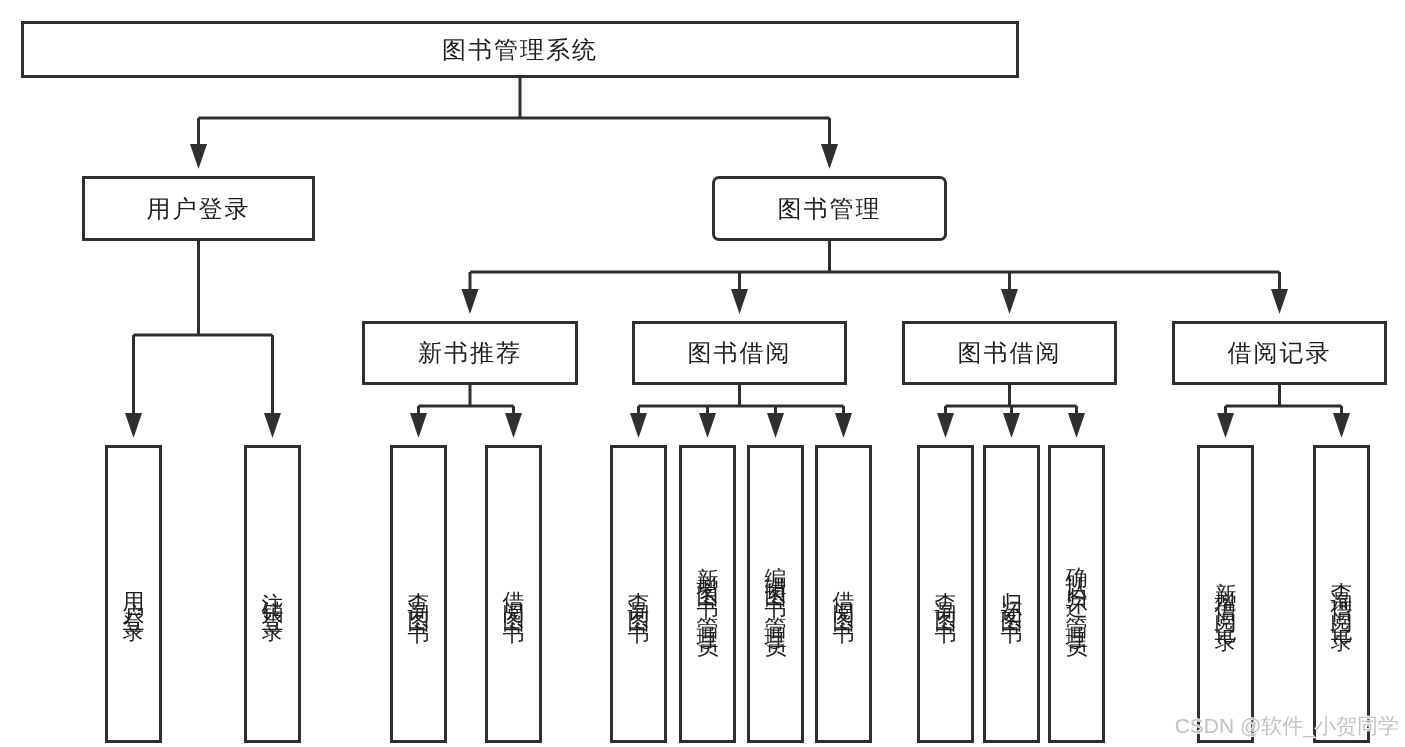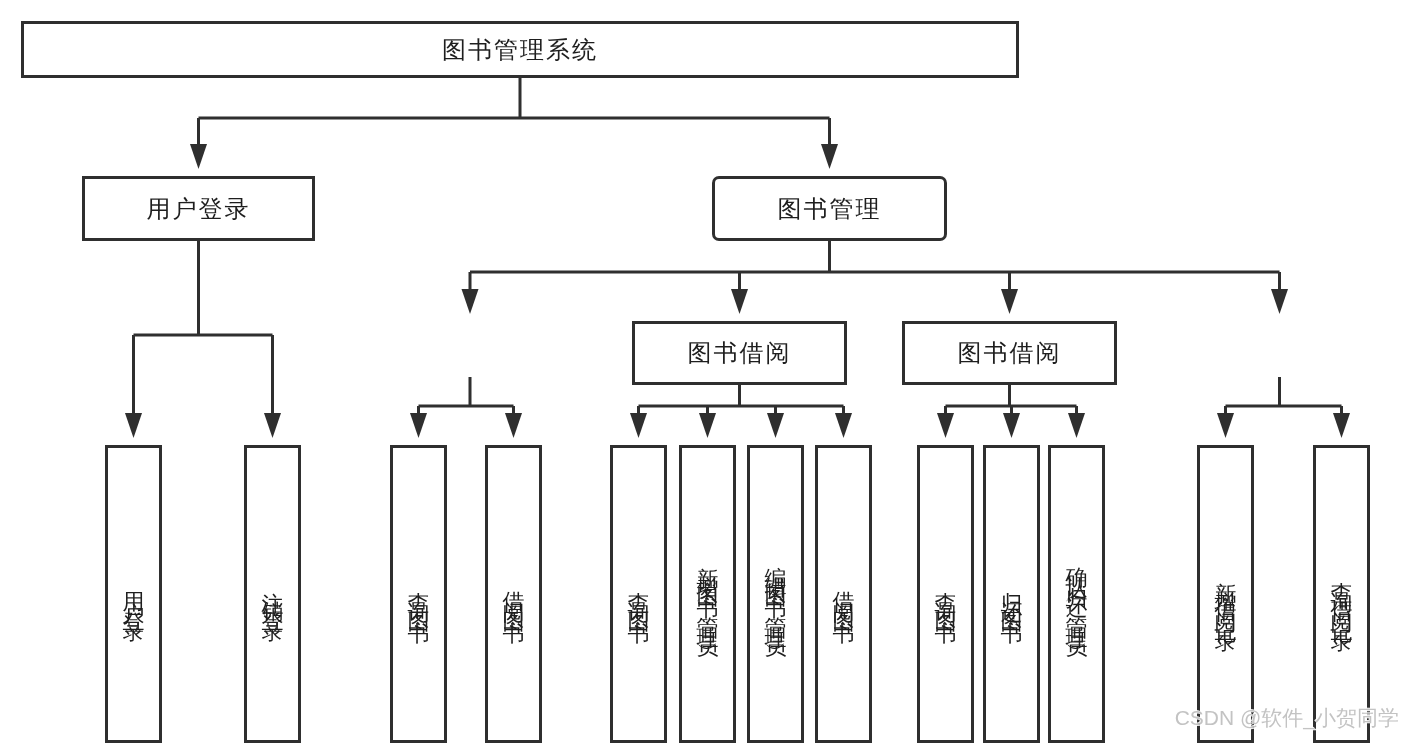--- a/index.html
+++ b/index.html
@@ -30,21 +30,21 @@
   }
   .node.v .label {
     writing-mode: vertical-rl;
     font-size: 22px;
     letter-spacing: 10px;
     line-height: 1;
   }
   .watermark {
     position: absolute;
     right: 6px;
-    bottom: 15px;
+    bottom: 7px;
     font-size: 21px;
     color: #c3c3c3;
     text-shadow: -1px -1px 0 rgba(255,255,255,0.9), 1px 1px 0 rgba(255,255,255,0.9);
     white-space: nowrap;
   }
 </style>
 </head>
 <body>
 
 <div class="canvas">
@@ -73,25 +73,31 @@
   <div id="nodes">
       <div class="node h" style="left: 21px; top: 13px; width: 998px; height: 57px; border-color: rgb(47, 47, 47); background: rgb(255, 255, 255); color: rgb(30, 30, 30);">
         <span class="label">图书管理系统</span>
       </div>
       <div class="node h" style="left: 82px; top: 168px; width: 233px; height: 65px; border-color: rgb(47, 47, 47); background: rgb(255, 255, 255); color: rgb(30, 30, 30);">
         <span class="label">用户登录</span>
       </div>
       <div class="node h" style="left: 712px; top: 168px; width: 235px; height: 65px; border-color: rgb(47, 47, 47); background: rgb(255, 255, 255); color: rgb(30, 30, 30); border-radius: 7px;">
         <span class="label">图书管理</span>
       </div>
+      <div class="node h" style="left: 362px; top: 313px; width: 216px; height: 64px; border-color: rgb(47, 47, 47); background: rgb(255, 255, 255); color: rgb(30, 30, 30);">
+        <span class="label">新书推荐</span>
+      </div>
       <div class="node h" style="left: 632px; top: 313px; width: 215px; height: 64px; border-color: rgb(47, 47, 47); background: rgb(255, 255, 255); color: rgb(30, 30, 30);">
         <span class="label">图书借阅</span>
       </div>
       <div class="node h" style="left: 902px; top: 313px; width: 215px; height: 64px; border-color: rgb(47, 47, 47); background: rgb(255, 255, 255); color: rgb(30, 30, 30);">
         <span class="label">图书借阅</span>
+      </div>
+      <div class="node h" style="left: 1172px; top: 313px; width: 215px; height: 64px; border-color: rgb(47, 47, 47); background: rgb(255, 255, 255); color: rgb(30, 30, 30);">
+        <span class="label">借阅记录</span>
       </div>
       <div class="node v" style="left: 105px; top: 437px; width: 57px; height: 298px; border-color: rgb(47, 47, 47); background: rgb(255, 255, 255); color: rgb(30, 30, 30);">
         <span class="label">用户登录</span>
       </div>
       <div class="node v" style="left: 244px; top: 437px; width: 57px; height: 298px; border-color: rgb(47, 47, 47); background: rgb(255, 255, 255); color: rgb(30, 30, 30);">
         <span class="label">注销登录</span>
       </div>
       <div class="node v" style="left: 390px; top: 437px; width: 57px; height: 298px; border-color: rgb(47, 47, 47); background: rgb(255, 255, 255); color: rgb(30, 30, 30);">
         <span class="label">查询图书</span>
       </div>

